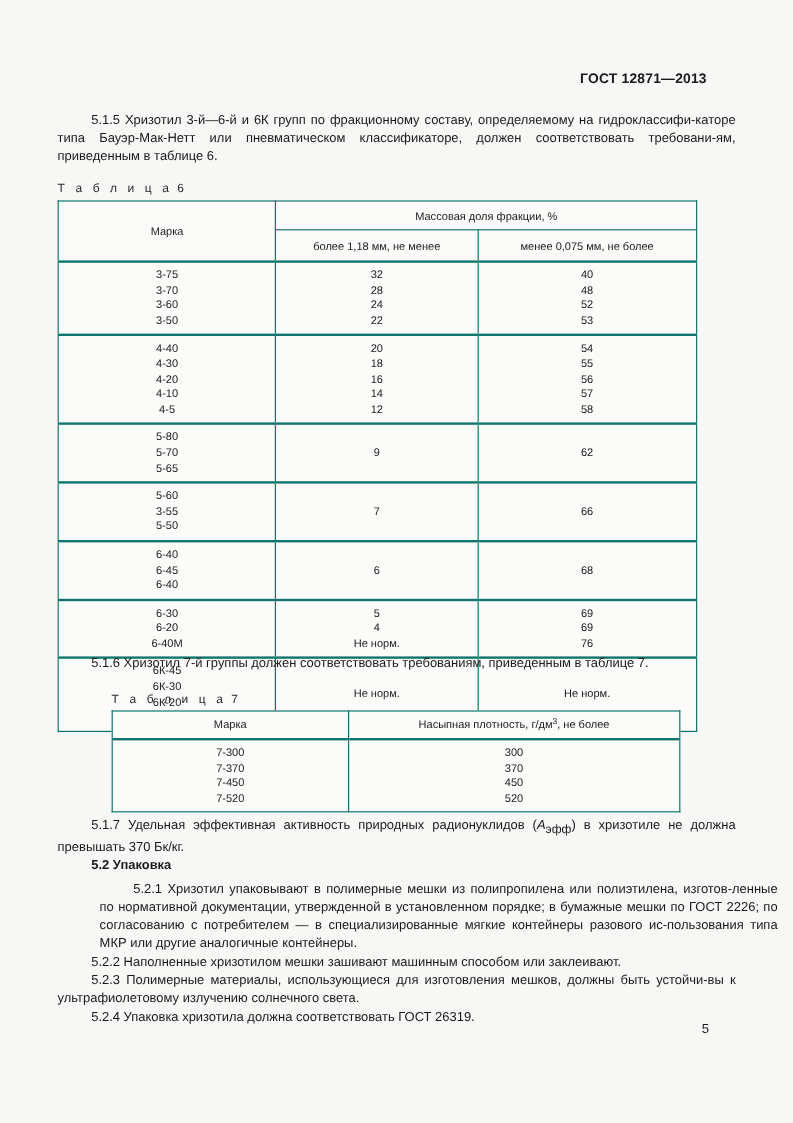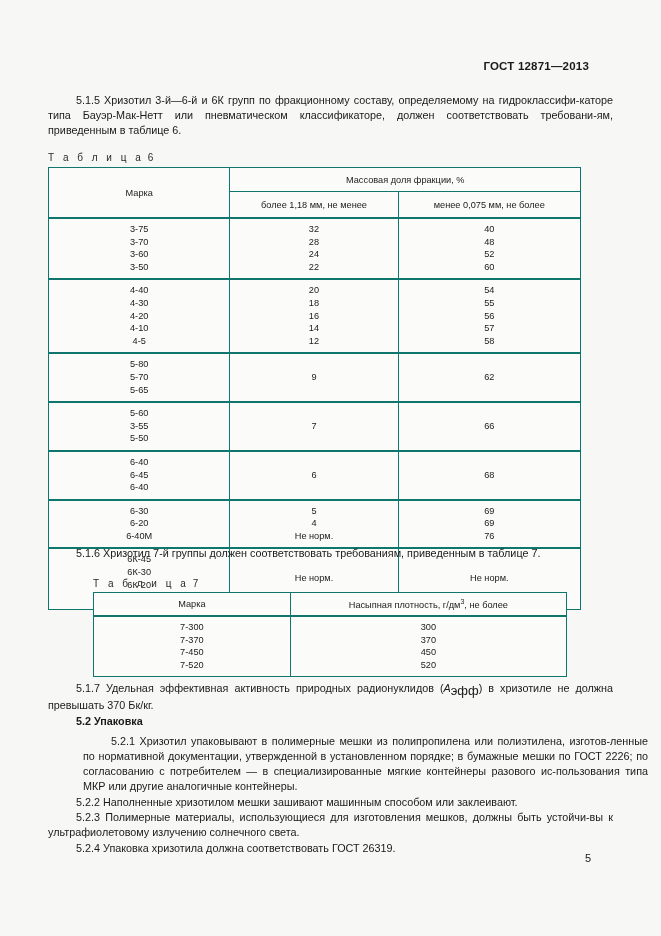--- a/index.html
+++ b/index.html
@@ -91,21 +91,21 @@
   }
   .t7 .c-mark { width: 197px; }
   .t7 .c-val { width: 277px; }
   .t7 th { height: 22px; }
   .t7 tr.group-first td { border-top-width: 2px; }
   .t7 td.body {
     padding: 4px 0 5px 0;
     line-height: 12.6px;
   }
   sup { font-size: 7px; vertical-align: super; }
-  .subsc { font-size: 13px; vertical-align: sub; }
+  .subsc { font-size: 10px; vertical-align: sub; }
   .ital { font-style: italic; }
   .pg {
     position: absolute;
     right: 70px;
     top: 852px;
     font-size: 11px;
   }
 </style>
 </head>
 <body>
@@ -141,21 +141,21 @@
       <td class="body lines">
         <span>32</span>
         <span>28</span>
         <span>24</span>
         <span>22</span>
       </td>
       <td class="body lines">
         <span>40</span>
         <span>48</span>
         <span>52</span>
-        <span>60</span>
+        <span>53</span>
       </td>
     </tr>
 
     <tr class="group-first">
       <td class="body lines">
         <span>4-40</span>
         <span>4-30</span>
         <span>4-20</span>
         <span>4-10</span>
         <span>4-5</span>

